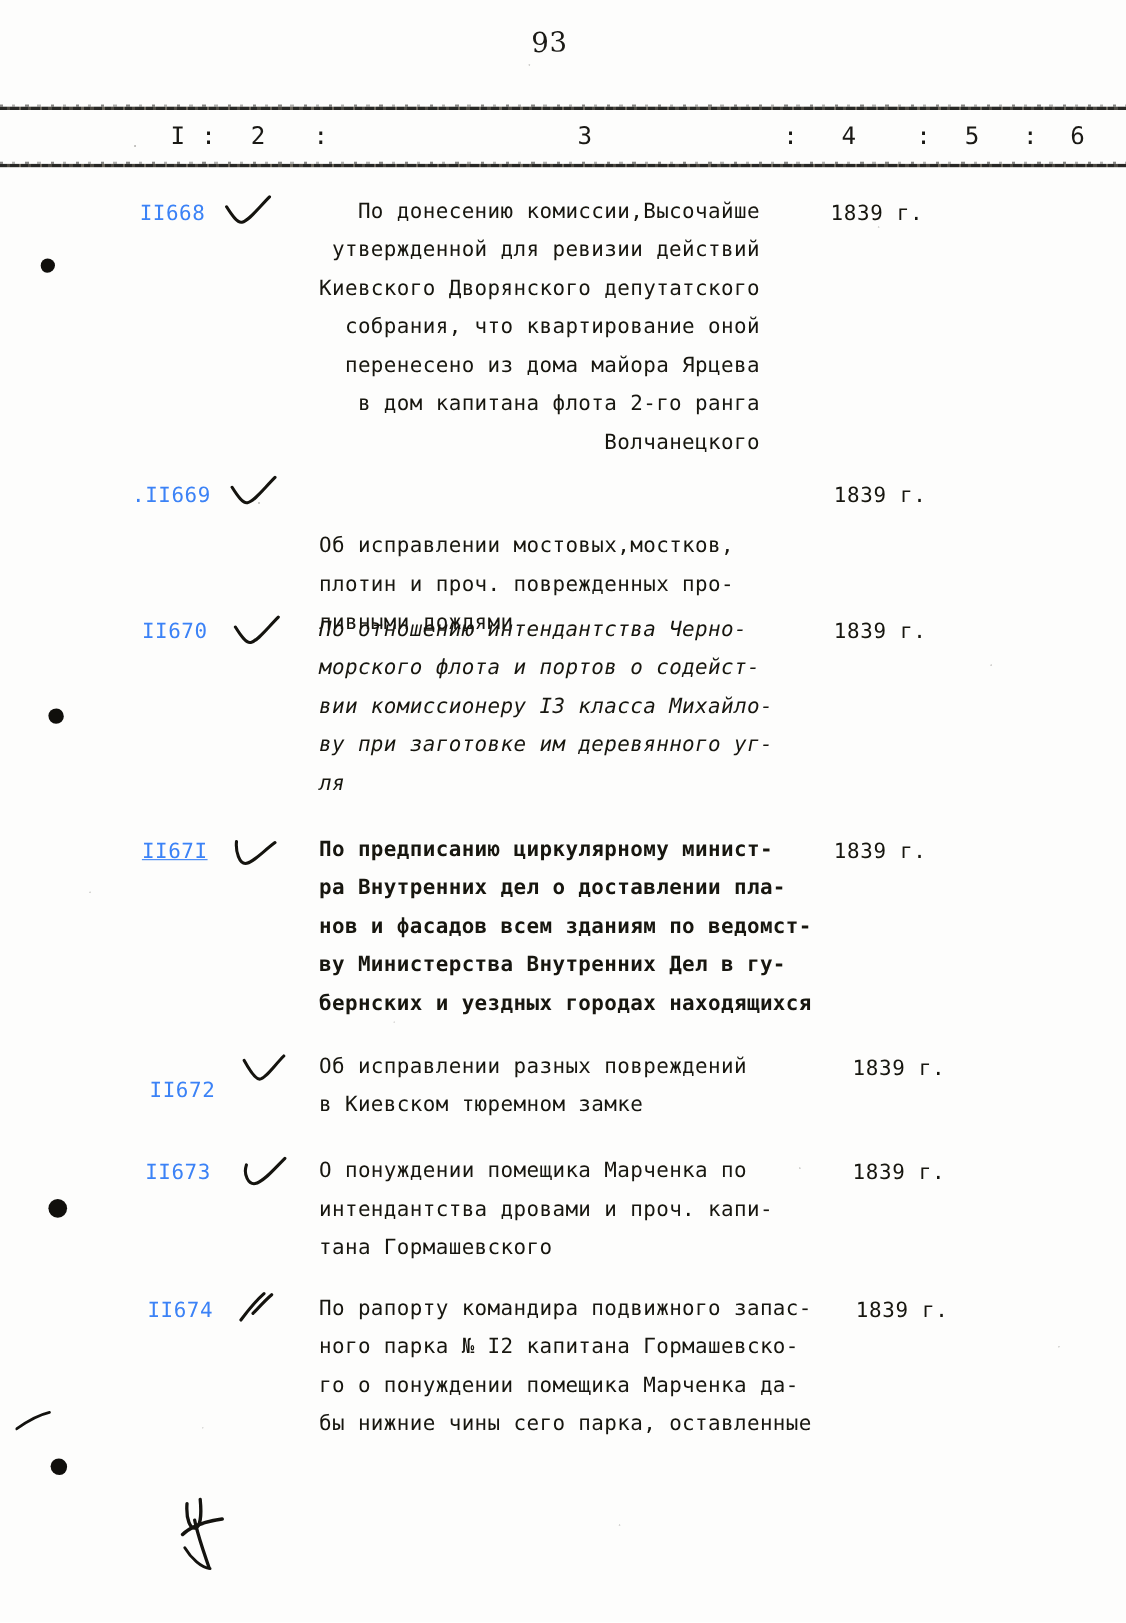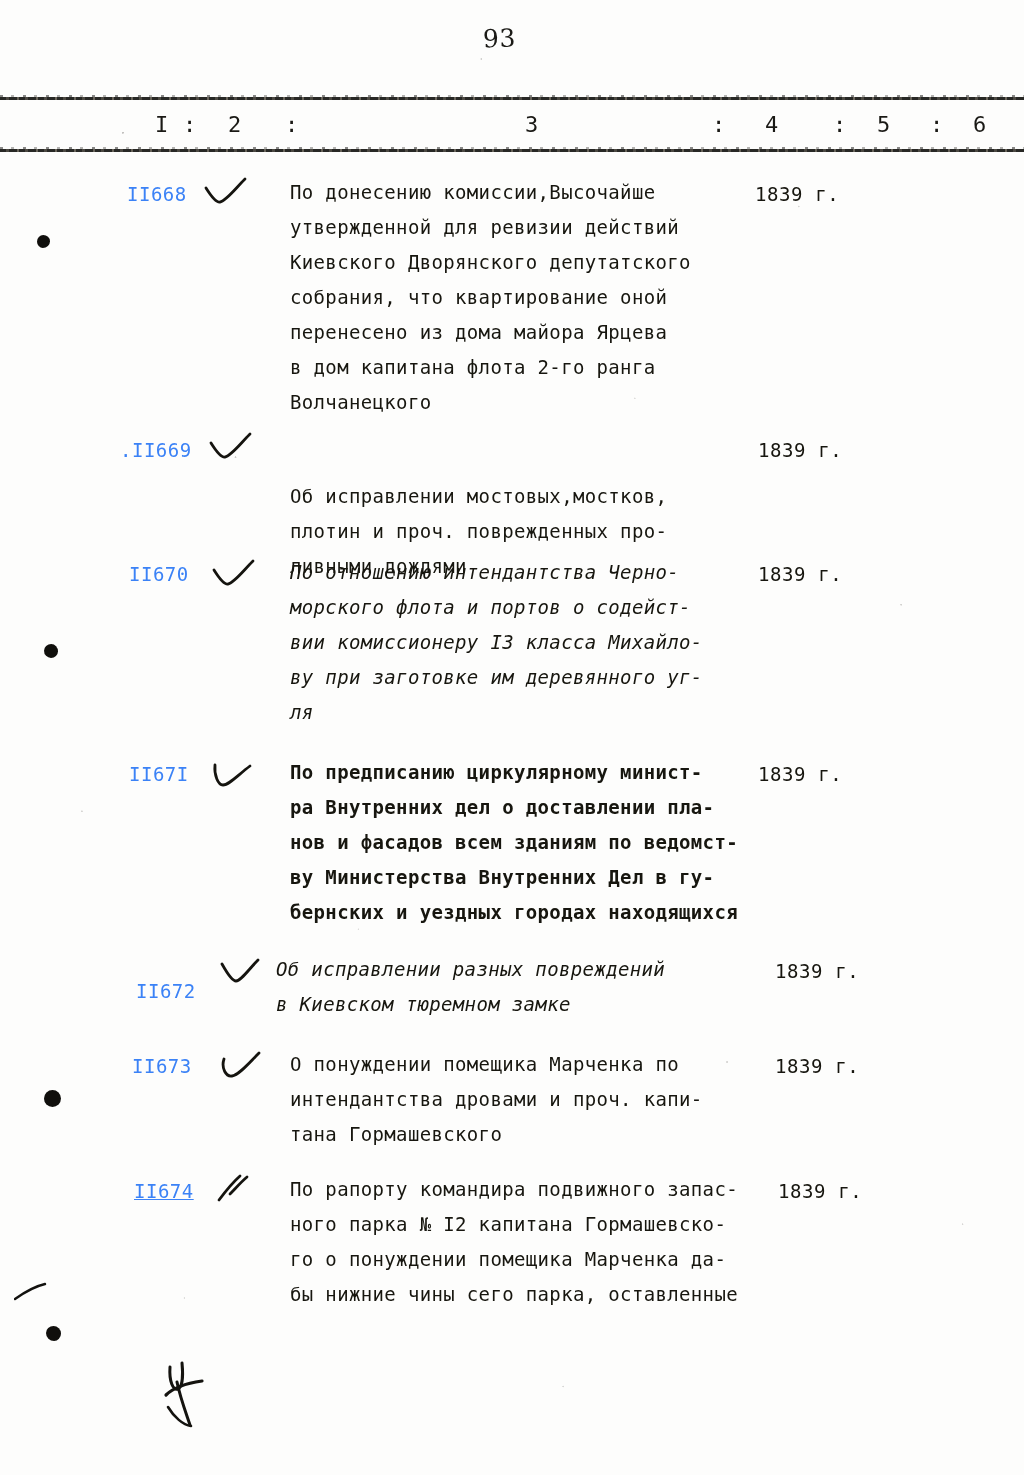--- a/index.html
+++ b/index.html
@@ -193,21 +193,21 @@
     </div>
 
   <div class="rule header"></div>
 
   <div class="entries">
       <div class="entry" style="top: 183px;">
         <div class="entry-num" style="left: 127px; top: 0px;">II668</div>
         <div class="check" style="left: 203px; top: -7px;"><svg width="46" height="34" viewBox="0 0 46 34">
             <path d="M3 12 C8 20, 13 27, 17 26 C23 25, 32 13, 42 3" stroke="#15140f" stroke-width="2.8" fill="none" stroke-linecap="round" stroke-linejoin="round"></path>
           </svg></div>
-        <div class="entry-body" style="left: 290px; top: -8px;">По донесению комиссии,Высочайше
+        <div class="entry-body" style="left: 290px; top: -8px; text-align: right;">По донесению комиссии,Высочайше
 утвержденной для ревизии действий
 Киевского Дворянского депутатского
 собрания, что квартирование оной
 перенесено из дома майора Ярцева
 в дом капитана флота 2-го ранга
 Волчанецкого</div>
         <div class="entry-date" style="left: 755px; top: 0px;">1839 г.</div>
       </div>
       <div class="entry" style="top: 439px;">
         <div class="entry-num" style="left: 120px; top: 0px;">.II669</div>
@@ -225,52 +225,52 @@
             <path d="M3 12 C8 20, 13 27, 17 26 C23 25, 32 13, 42 3" stroke="#15140f" stroke-width="2.8" fill="none" stroke-linecap="round" stroke-linejoin="round"></path>
           </svg></div>
         <div class="entry-body" style="left: 290px; top: -8px; font-style: italic;">По отношению интендантства Черно-
 морского флота и портов о содейст-
 вии комиссионеру I3 класса Михайло-
 ву при заготовке им деревянного уг-
 ля</div>
         <div class="entry-date" style="left: 758px; top: 0px;">1839 г.</div>
       </div>
       <div class="entry" style="top: 763px;">
-        <div class="entry-num" style="left: 129px; top: 0px;">II67I</div>
+        <div class="entry-num" style="left: 129px; top: 0px; text-decoration: underline;">II67I</div>
         <div class="check" style="left: 210px; top: -4px;"><svg width="46" height="34" viewBox="0 0 46 34">
             <path d="M5 6 C4 16, 8 26, 13 26 C19 26, 28 16, 40 7" stroke="#15140f" stroke-width="2.8" fill="none" stroke-linecap="round" stroke-linejoin="round"></path>
           </svg></div>
         <div class="entry-body" style="left: 290px; top: -8px; font-weight: bold;">По предписанию циркулярному минист-
 ра Внутренних дел о доставлении пла-
 нов и фасадов всем зданиям по ведомст-
 ву Министерства Внутренних Дел в гу-
 бернских и уездных городах находящихся</div>
         <div class="entry-date" style="left: 758px; top: 0px;">1839 г.</div>
       </div>
       <div class="entry" style="top: 960px;">
         <div class="entry-num" style="left: 136px; top: 0px; margin-top: 20px;">II672</div>
         <div class="check" style="left: 218px; top: -4px;"><svg width="46" height="34" viewBox="0 0 46 34">
             <path d="M4 8 C9 17, 14 25, 18 25 C23 25, 31 13, 40 4" stroke="#15140f" stroke-width="2.8" fill="none" stroke-linecap="round" stroke-linejoin="round"></path>
           </svg></div>
-        <div class="entry-body" style="left: 276px; top: -8px; font-style: italic;">Об исправлении разных повреждений
+        <div class="entry-body" style="left: 290px; top: -8px;">Об исправлении разных повреждений
 в Киевском тюремном замке</div>
         <div class="entry-date" style="left: 775px; top: 0px;">1839 г.</div>
       </div>
       <div class="entry" style="top: 1055px;">
         <div class="entry-num" style="left: 132px; top: 0px;">II673</div>
         <div class="check" style="left: 218px; top: -5px;"><svg width="46" height="34" viewBox="0 0 46 34">
             <path d="M6 9 C3 18, 8 27, 14 26 C21 25, 31 13, 41 3" stroke="#15140f" stroke-width="2.8" fill="none" stroke-linecap="round" stroke-linejoin="round"></path>
           </svg></div>
         <div class="entry-body" style="left: 290px; top: -8px;">О понуждении помещика Марченка по
 интендантства дровами и проч. капи-
 тана Гормашевского</div>
         <div class="entry-date" style="left: 775px; top: 0px;">1839 г.</div>
       </div>
       <div class="entry" style="top: 1180px;">
-        <div class="entry-num" style="left: 134px; top: 0px; text-decoration: underline;">II674</div>
+        <div class="entry-num" style="left: 134px; top: 0px;">II674</div>
         <div class="check" style="left: 214px; top: -6px;"><svg width="46" height="34" viewBox="0 0 46 34">
             <path d="M5 26 C11 18, 18 9, 26 2 M16 20 C21 15, 27 8, 33 3" stroke="#15140f" stroke-width="2.8" fill="none" stroke-linecap="round" stroke-linejoin="round"></path>
           </svg></div>
         <div class="entry-body" style="left: 290px; top: -8px;">По рапорту командира подвижного запас-
 ного парка № I2 капитана Гормашевско-
 го о понуждении помещика Марченка да-
 бы нижние чины сего парка, оставленные</div>
         <div class="entry-date" style="left: 778px; top: 0px;">1839 г.</div>
       </div>
     </div>

